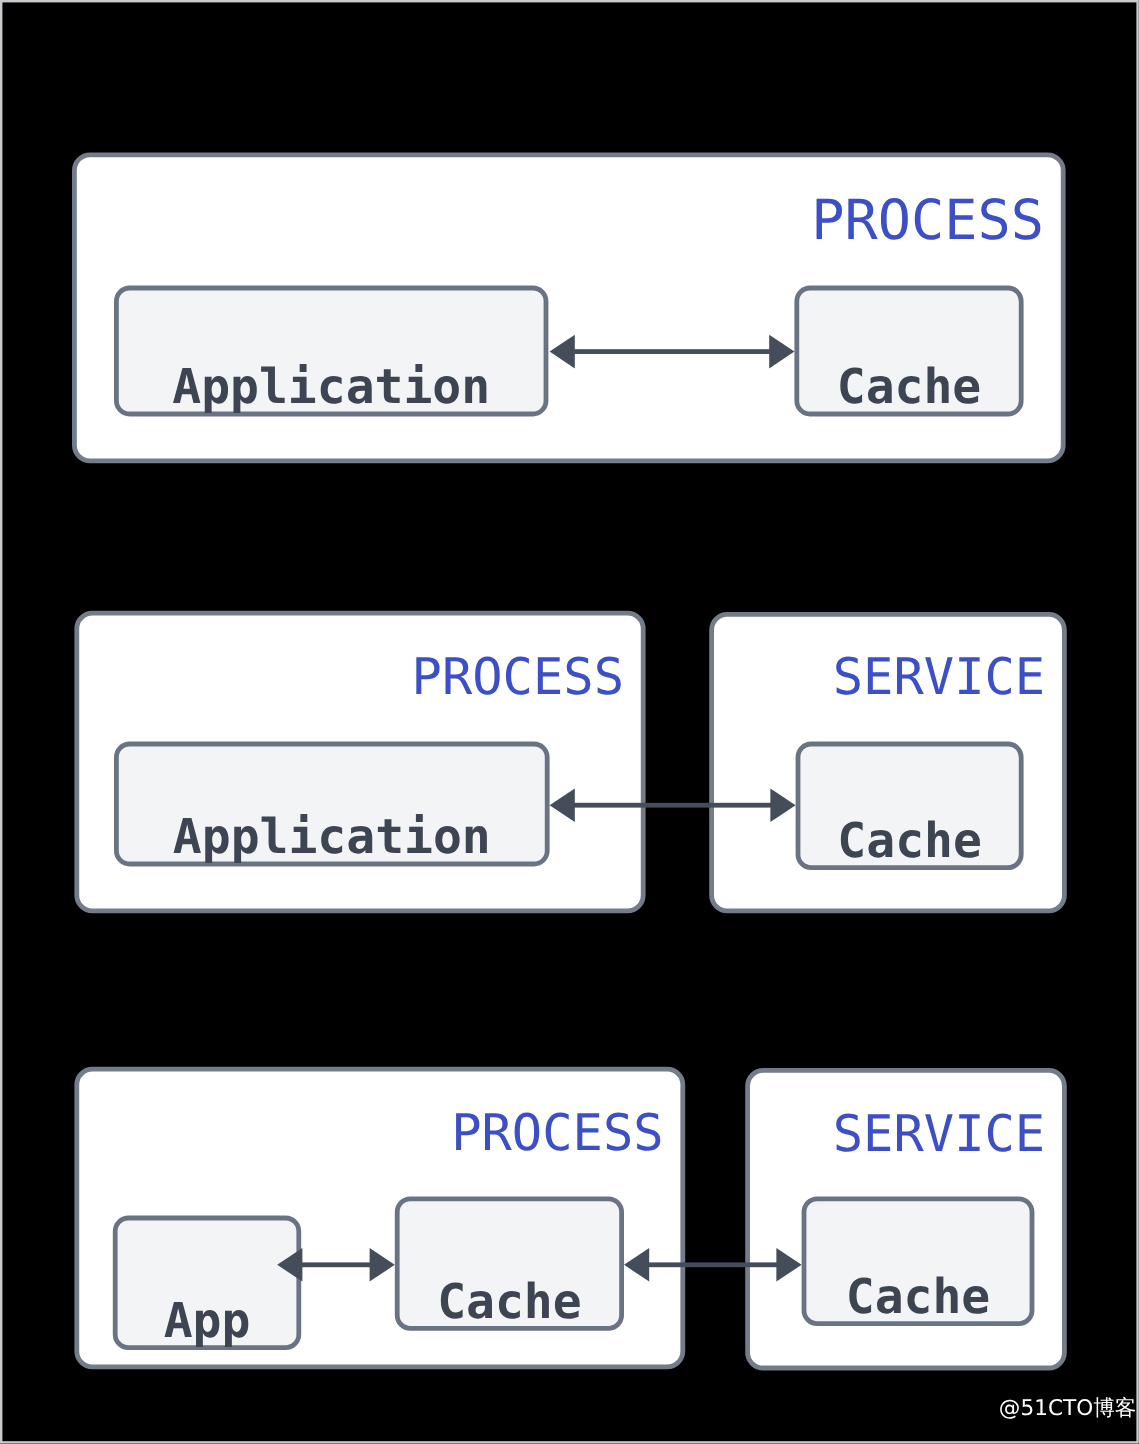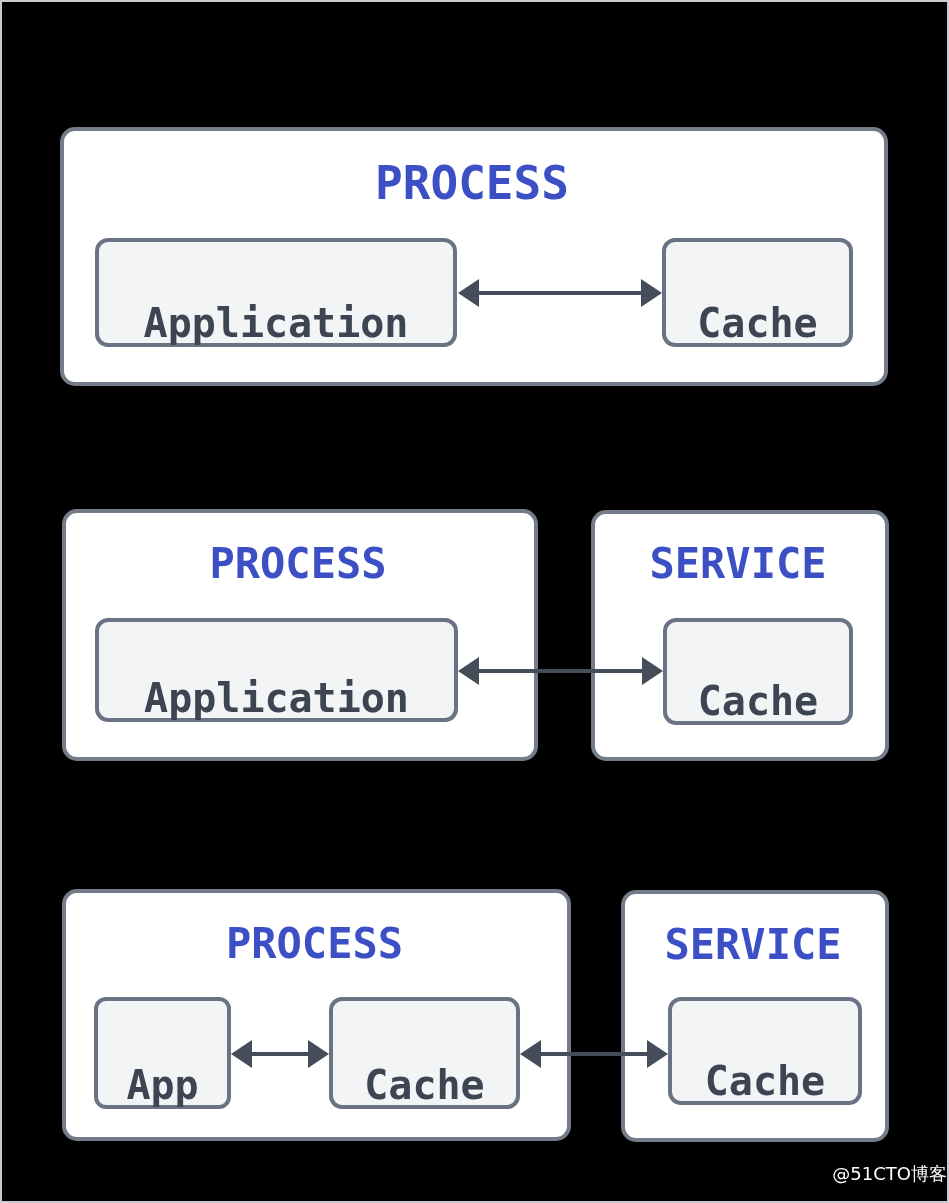--- a/index.html
+++ b/index.html
@@ -24,22 +24,22 @@
     position:absolute;inset:0;border:2px solid var(--frame);
     pointer-events:none;box-sizing:border-box;
   }
   .panel{
     position:absolute;box-sizing:border-box;
     background:var(--panel-fill);
     border:4px solid var(--panel-border);
     border-radius:15px;
   }
   .panel-title{
-    position:absolute;left:0;right:4px;text-align:center;
-    font-weight:bold;color:var(--title);line-height:1;
+    position:absolute;left:0;right:14px;text-align:right;
+    font-weight:normal;color:var(--title);line-height:1;
     letter-spacing:0px;
   }
   .node{
     position:absolute;box-sizing:border-box;
     background:var(--box-fill);
     border:4px solid var(--box-border);
     border-radius:13px;
     display:flex;align-items:flex-end;justify-content:center;
     font-weight:bold;color:var(--box-text);font-size:40px;line-height:1;
   }
@@ -97,21 +97,21 @@
   </div>
 </div>
 <div class="arrow" style="left:458px;top:657px;width:205px;">
   <div class="head-l"></div>
   <div class="line"></div>
   <div class="head-r"></div>
 </div>
 
 <div class="panel" style="left:62px;top:889px;width:509px;height:252px;">
   <div class="panel-title" style="top:30px;font-size:42px;">PROCESS</div>
-  <div class="node" style="left:28px;top:104px;width:137px;height:112px;border-radius:12px;">
+  <div class="node" style="left:28px;top:120px;width:157px;height:112px;">
     <span>App</span>
   </div>
   <div class="node" style="left:263px;top:104px;width:191px;height:112px;">
     <span>Cache</span>
   </div>
 </div>
 <div class="panel" style="left:621px;top:890px;width:268px;height:252px;">
   <div class="panel-title" style="top:30px;font-size:42px;">SERVICE</div>
   <div class="node" style="left:43px;top:103px;width:194px;height:108px;">
     <span>Cache</span>

